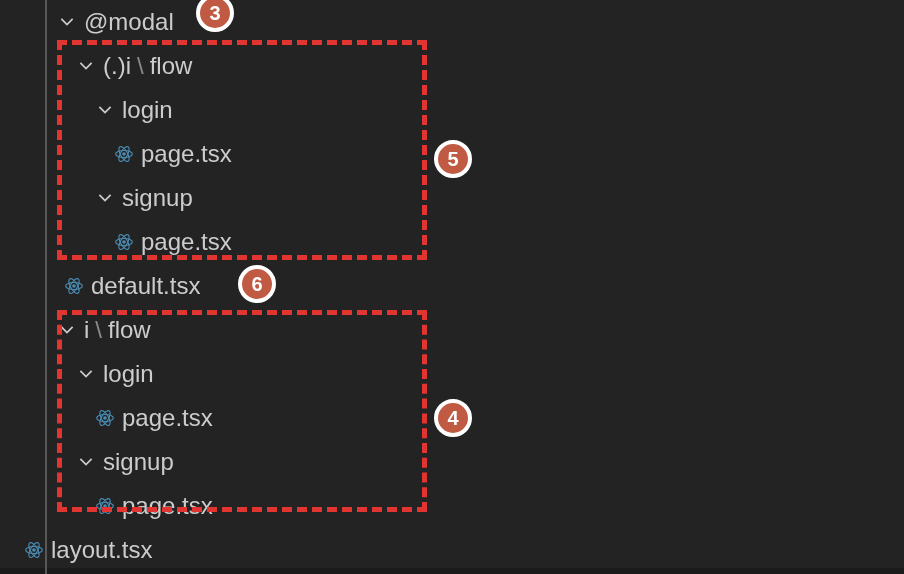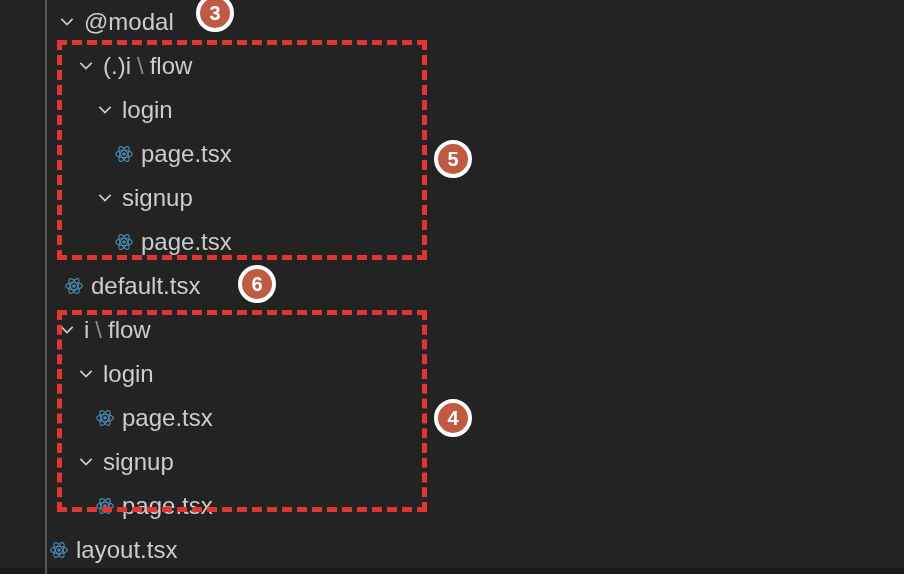--- a/index.html
+++ b/index.html
@@ -200,21 +200,21 @@
             <g fill="none" stroke="currentColor" stroke-width="1.4">
               <ellipse cx="12" cy="12" rx="10" ry="4.2"></ellipse>
               <ellipse cx="12" cy="12" rx="10" ry="4.2" transform="rotate(60 12 12)"></ellipse>
               <ellipse cx="12" cy="12" rx="10" ry="4.2" transform="rotate(120 12 12)"></ellipse>
             </g>
           </svg>
       </span>
       <span>page.tsx</span>
     </div>
 
-    <div class="row" style="padding-left:49px">
+    <div class="row" style="padding-left:24px">
       <span class="fileicon">
         <svg viewBox="0 0 24 24" width="20" height="20">
             <circle cx="12" cy="12" r="2.2" fill="currentColor"></circle>
             <g fill="none" stroke="currentColor" stroke-width="1.4">
               <ellipse cx="12" cy="12" rx="10" ry="4.2"></ellipse>
               <ellipse cx="12" cy="12" rx="10" ry="4.2" transform="rotate(60 12 12)"></ellipse>
               <ellipse cx="12" cy="12" rx="10" ry="4.2" transform="rotate(120 12 12)"></ellipse>
             </g>
           </svg>
       </span>

